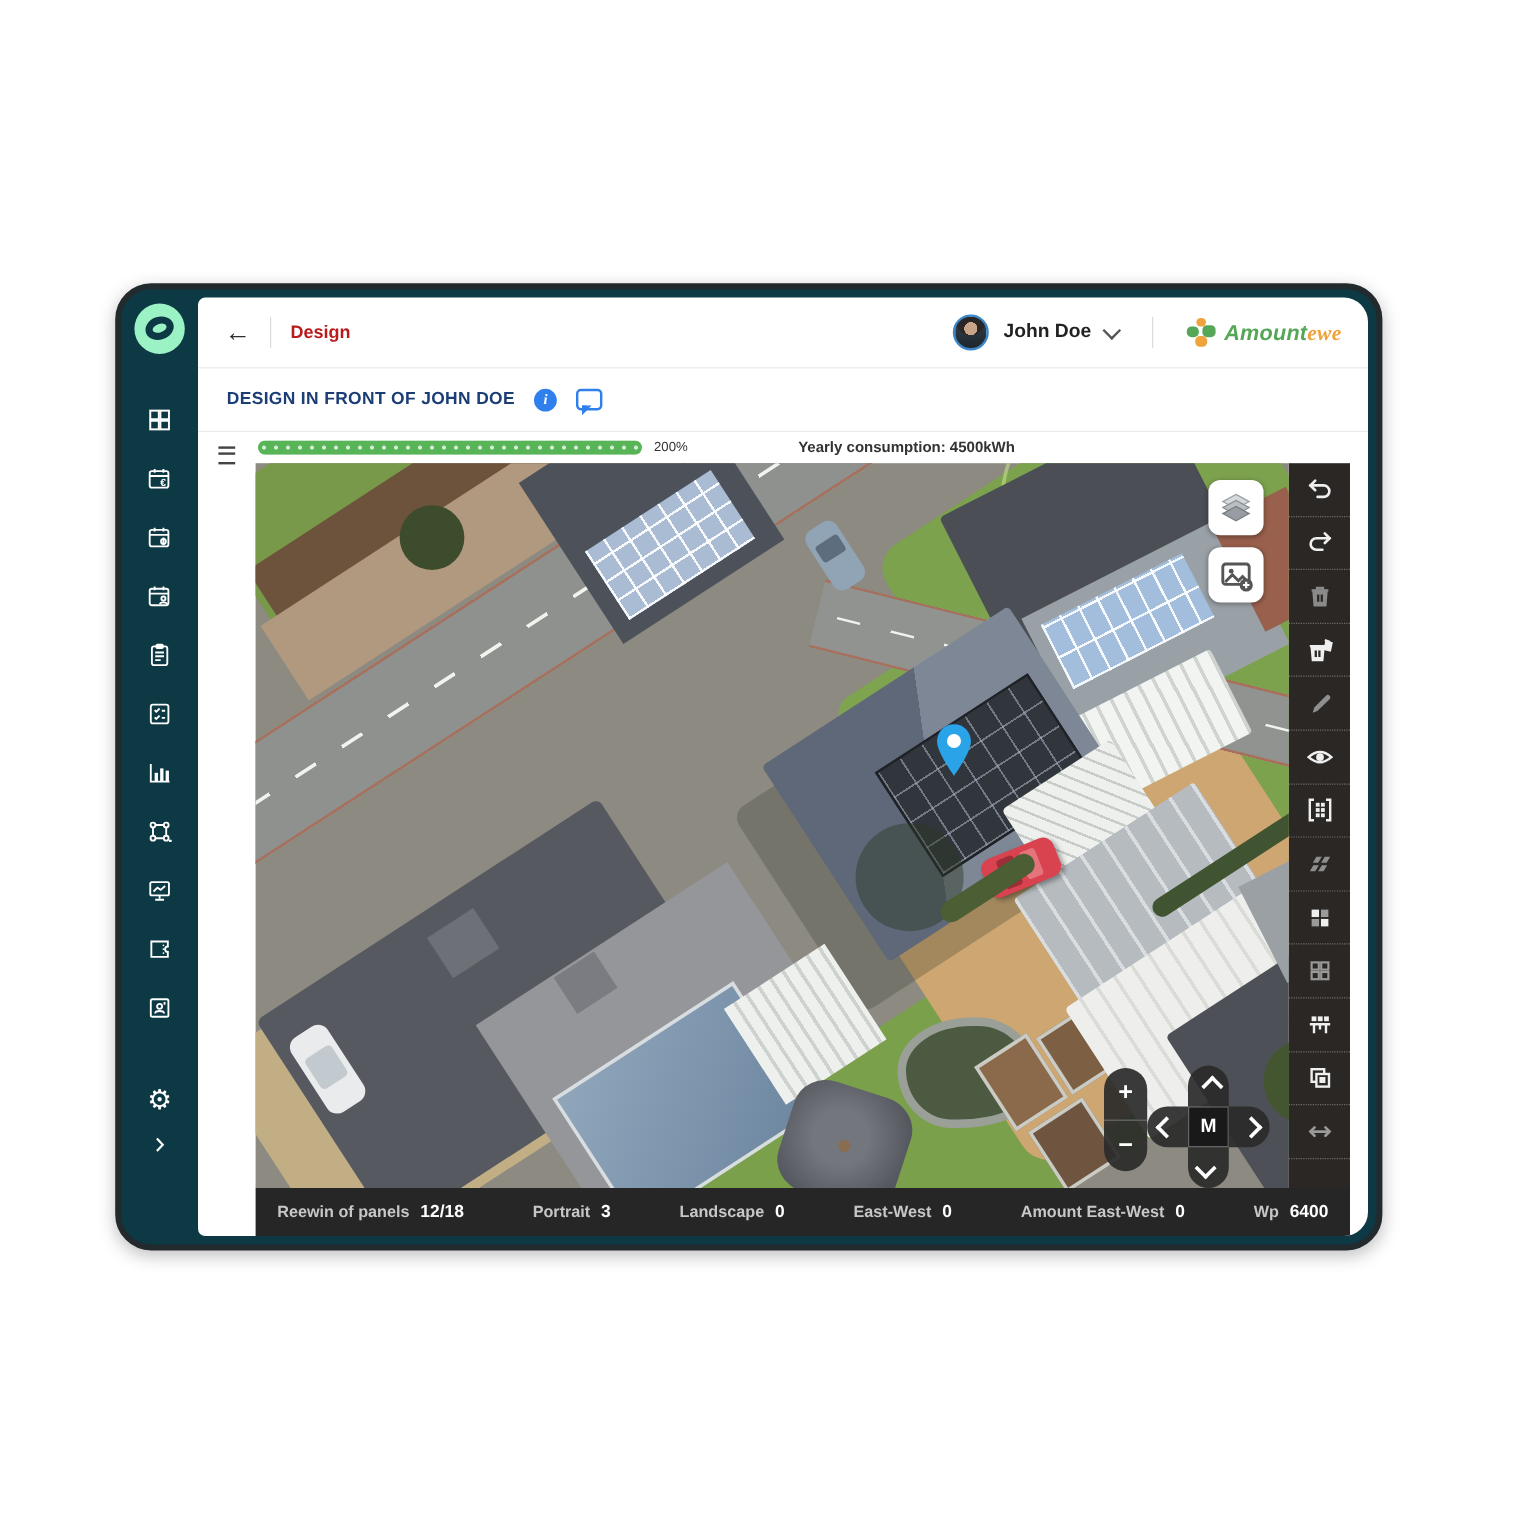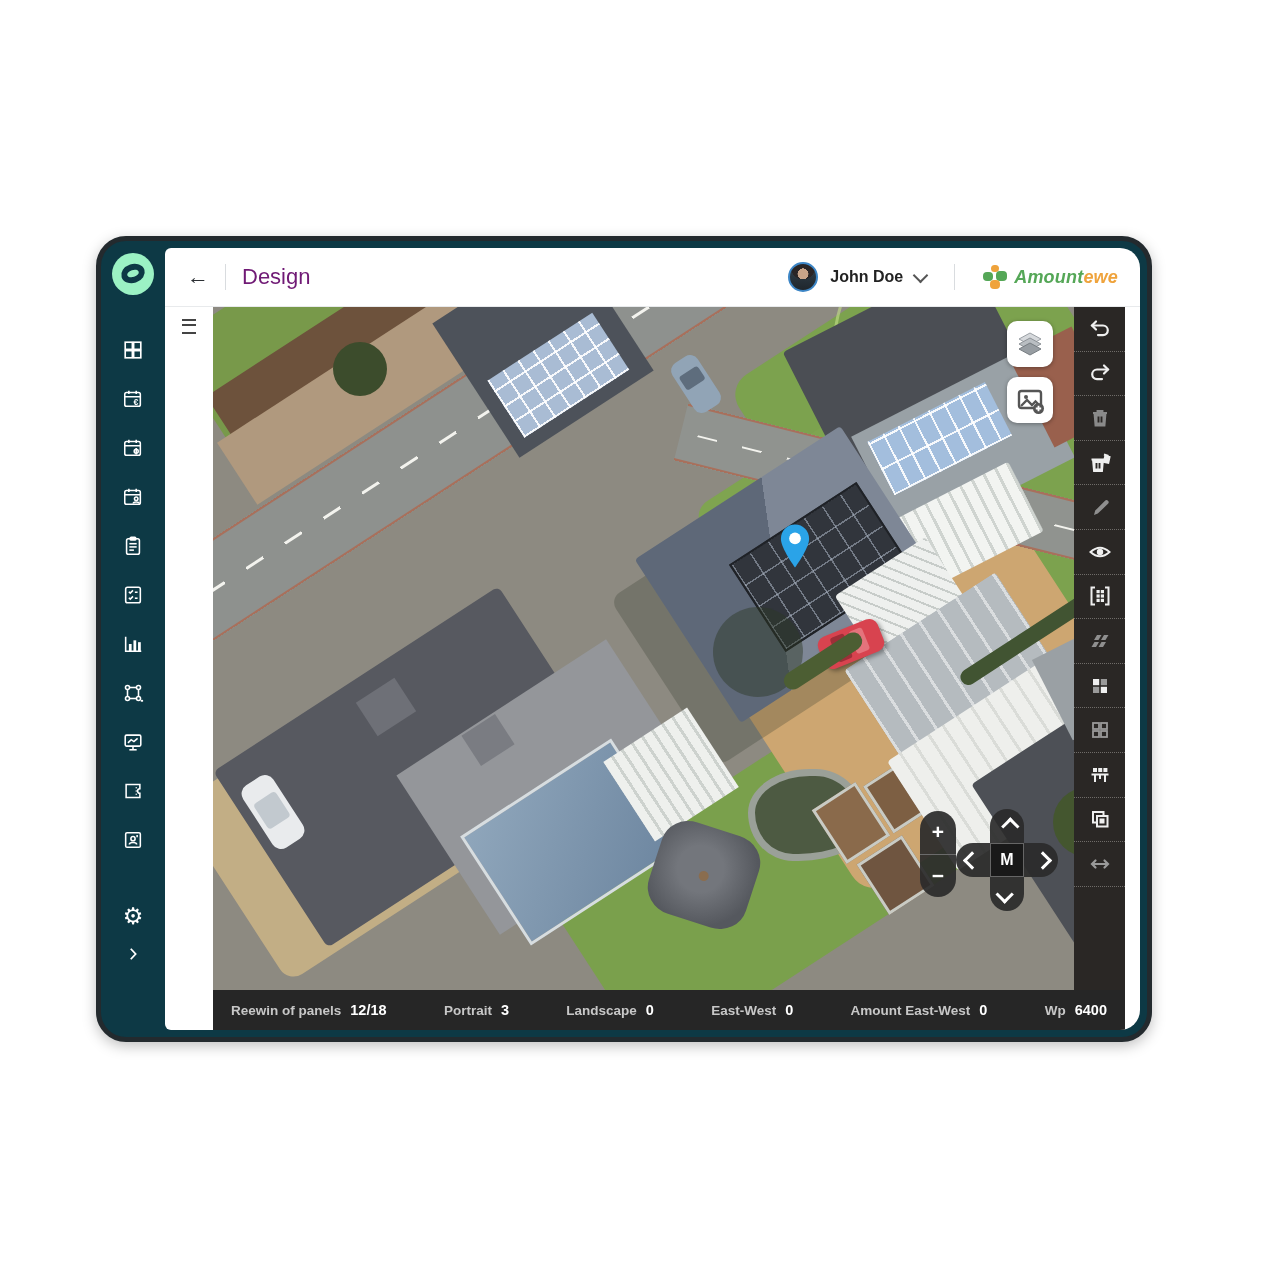--- a/index.html
+++ b/index.html
@@ -13,21 +13,21 @@
   .nav{display:flex;flex-direction:column;gap:27px;margin-top:44px;align-items:center;}
   .nav .icn,.side-bottom .icn{width:22px;height:22px;color:#fff;cursor:pointer;display:flex;align-items:center;justify-content:center;}
   .icn svg{display:block;}
   .side-bottom{margin-top:auto;margin-bottom:72px;display:flex;flex-direction:column;gap:16px;align-items:center;}
   .gear-glyph{font-size:23px;color:#fff;line-height:1;}
   
   .main{flex:1;background:#fff;margin:7px 7px 7px 0;border-radius:6px 20px 20px 6px;display:flex;flex-direction:column;overflow:hidden;}
   .hdr{height:58px;display:flex;align-items:center;padding:0 22px;border-bottom:1px solid #e8eaec;flex:0 0 58px;}
   .back{font-size:22px;color:#2b2f33;cursor:pointer;line-height:1;}
   .vdiv{width:1px;height:26px;background:#d9dcdf;margin:0 16px;}
-  .hdr-title{font-size:22px;font-weight:400;color:#701a75;}
+  .hdr-title{font-size:15px;font-weight:700;color:#b91c1c;}
   .hdr-right{margin-left:auto;display:flex;align-items:center;gap:12px;}
   .avatar{width:30px;height:30px;border-radius:50%;border:2px solid #3d86c6;box-sizing:border-box;background:radial-gradient(circle at 50% 38%,#c9a489 0 26%,rgba(0,0,0,0) 27%),radial-gradient(circle at 50% 12%,#2a2526 0 46%,rgba(0,0,0,0) 47%),linear-gradient(#33424e,#1f262c);}
   .uname{font-size:16px;font-weight:700;color:#222;}
   .chev{width:9px;height:9px;border-right:2px solid #555;border-bottom:2px solid #555;transform:rotate(45deg);margin-top:-4px;}
   .brand{display:flex;align-items:center;gap:7px;}
   .brand-mark{position:relative;width:24px;height:24px;}
   .brand-mark i{position:absolute;border-radius:4px;}
   .brand-text{font-size:18px;font-weight:800;font-style:italic;letter-spacing:.2px;}
   .subhdr{height:52px;display:flex;align-items:center;padding:0 24px;border-bottom:1px solid #e8eaec;flex:0 0 52px;gap:16px;}
   .sub-title{font-size:14.5px;font-weight:800;color:#1c3e77;letter-spacing:.3px;}
@@ -209,33 +209,43 @@
         <span class="uname">John Doe</span>
         <span class="chev"></span>
         <span class="vdiv"></span>
         <span class="brand">
           <span class="brand-mark">
             <i style="left:8px;top:0;width:8px;height:7px;background:#efa33c;"></i>
             <i style="left:0;top:7px;width:10px;height:9px;background:#55a757;"></i>
             <i style="left:13px;top:6px;width:11px;height:10px;background:#55a757;"></i>
             <i style="left:7px;top:15px;width:10px;height:9px;background:#efa33c;"></i>
           </span>
-          <span class="brand-text"><span style="color:#55a757;">Amount</span><span style="color:#efa33c;">ewe</span></span>
+          <span class="brand-text"><span style="color:#55a757;">Amount</span><span style="color:#efa33c;font-family:Liberation Serif, serif;">ewe</span></span>
         </span>
       </div>
     </div>
 
+    <div class="subhdr">
+      <span class="sub-title">DESIGN IN FRONT OF JOHN DOE</span>
+      <span class="info-dot">i</span>
+      <span class="bubble"></span>
+    </div>
 
     <div class="workspace">
       <div class="gutter-l">
         <span class="burger"></span>
       </div>
 
       <div class="center">
 
+        <div class="progress-row">
+          <span class="pbar"></span>
+          <span class="ptext">200%</span>
+          <span class="ctext">Yearly consumption: 4500kWh</span>
+        </div>
 
         <div class="maprow">
 
           <div class="map">
 
             <div class="mapel" style="left:590px;top:-40px;width:330px;height:380px;background:#7ca24e;border-radius:24px;transform:rotate(-33deg);"></div>
             <div class="mapel" style="left:620px;top:-90px;width:250px;height:250px;border:3px solid rgba(196,224,137,.6);border-radius:50%;"></div>
             <div class="mapel" style="left:690px;top:20px;width:130px;height:130px;border:3px solid rgba(196,224,137,.55);border-radius:50%;"></div>
             <div class="mapel" style="left:-20px;top:-20px;width:170px;height:150px;background:#78994a;transform:rotate(-33deg);"></div>
             <div class="mapel" style="left:525px;top:140px;width:170px;height:220px;background:#7fa450;border-radius:18px;transform:rotate(-33deg);"></div>

